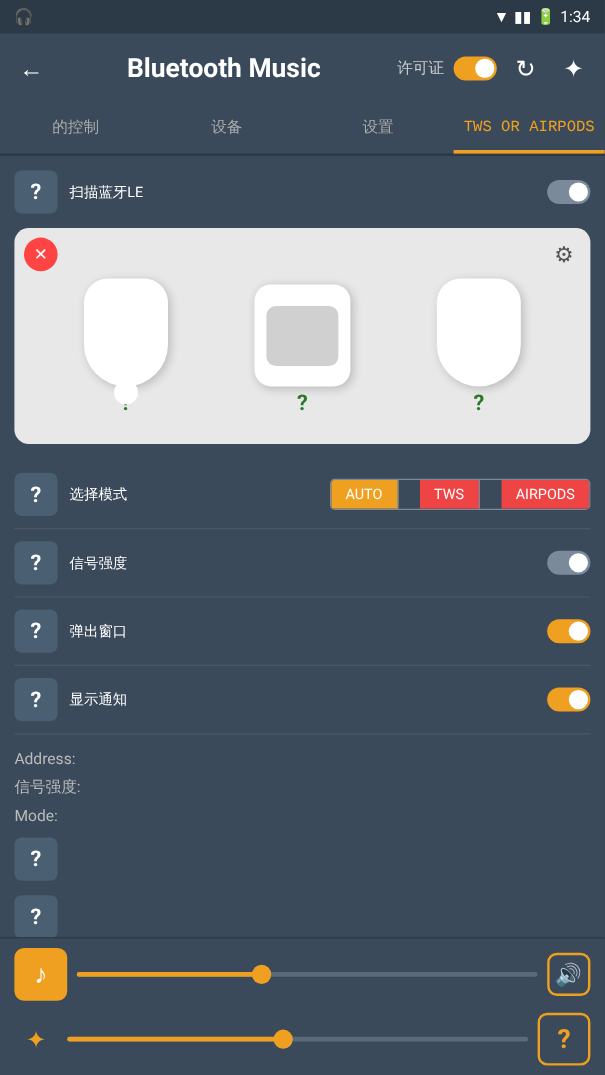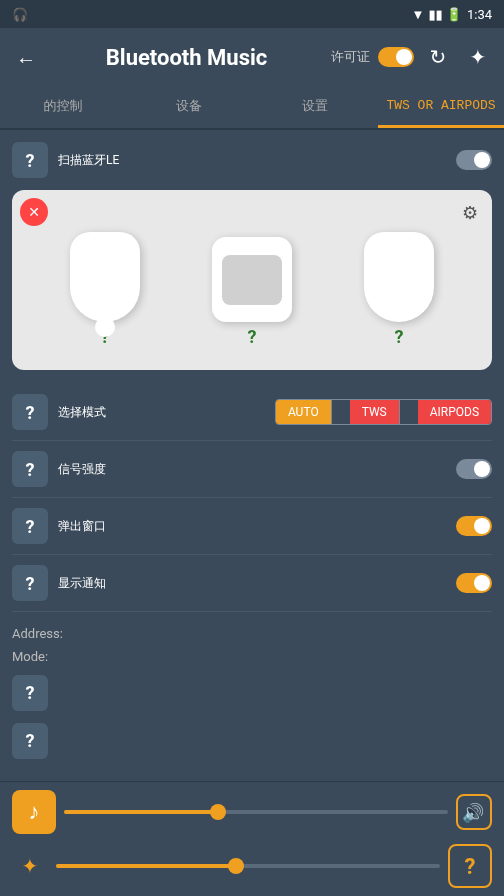--- a/index.html
+++ b/index.html
@@ -509,20 +509,21 @@
   <div class="setting-row">
     <div class="setting-left">
       <div class="help-icon">?</div>
       <span class="setting-label">显示通知</span>
     </div>
     <div class="toggle-on"></div>
   </div>
 
   <div class="info-section">
     <div>Address:</div>
+    <div>信号强度:</div>
     <div>Mode:</div>
   </div>
 
   <div class="bottom-help-row">
     <div class="help-icon">?</div>
   </div>
   <div class="bottom-help-row">
     <div class="help-icon">?</div>
   </div>
 

